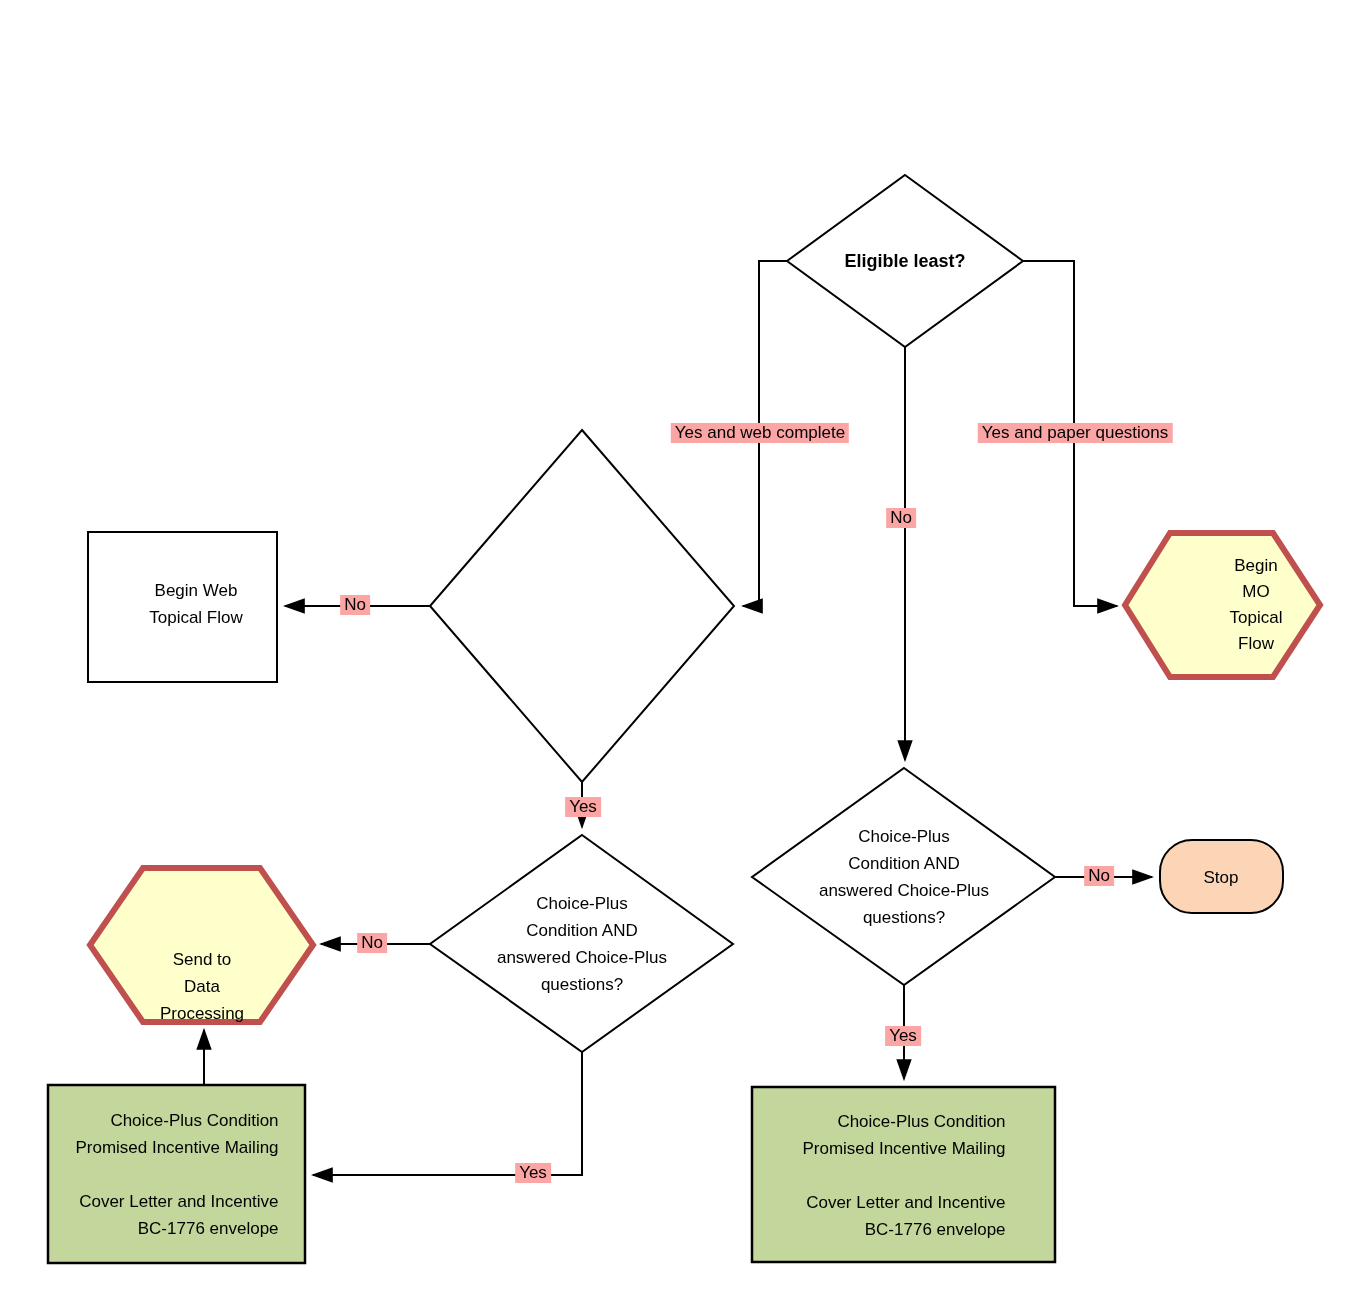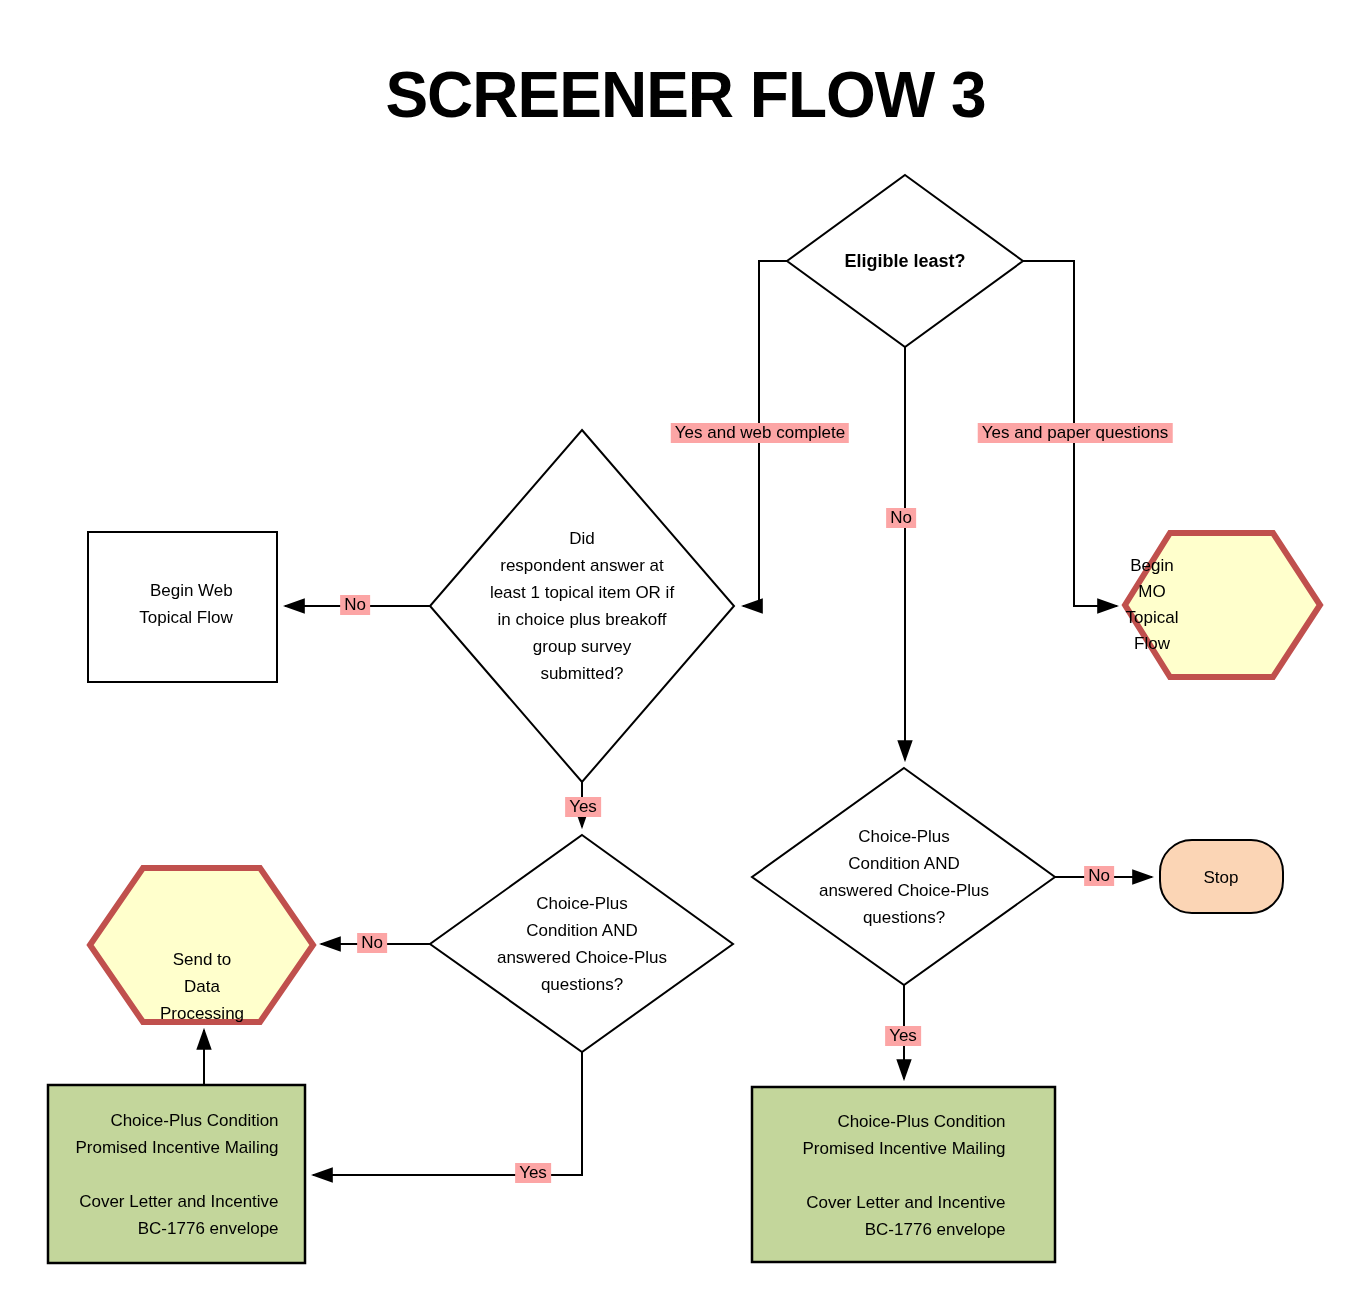--- a/index.html
+++ b/index.html
@@ -83,32 +83,25 @@
 
     <polygon points="1125,605 1170,533 1273,533 1320,605 1273,677 1170,677" fill="#FFFFCC" stroke="#C0504D" stroke-width="6"></polygon>
     <polygon points="90,945 143,868 260,868 313,945 260,1022 143,1022" fill="#FFFFCC" stroke="#C0504D" stroke-width="6"></polygon>
 
     <rect x="1160" y="840" width="123" height="73" rx="32" ry="32" fill="#FBD5B5" stroke="#000" stroke-width="2"></rect>
 
     <rect x="48" y="1085" width="257" height="178" fill="#C3D69B" stroke="#000" stroke-width="2.5"></rect>
     <rect x="752" y="1087" width="303" height="175" fill="#C3D69B" stroke="#000" stroke-width="2.5"></rect>
   </svg>
 
-  <div class="page-title">SCREENER FLOW 3</div>
 
   <div class="lbl bold-lbl" style="left:905px;top:261px;">Eligible least?</div>
-  <div class="lbl" style="left:582px;top:606px;">Did
-respondent answer at
-least 1 topical item OR if
-in choice plus breakoff
-group survey
-submitted?</div>
-  <div class="lbl" style="left:186px;top:604px;text-align:right;">Begin Web
+  <div class="lbl" style="left:196px;top:604px;">Begin Web
 Topical Flow</div>
-  <div class="lbl mo-lines" style="left:1152px;top:605px;">Begin
+  <div class="lbl mo-lines" style="left:1256px;top:605px;">Begin
 MO
 Topical
 Flow</div>
   <div class="lbl" style="left:904px;top:877px;">Choice-Plus
 Condition AND
 answered Choice-Plus
 questions?</div>
   <div class="lbl" style="left:582px;top:944px;">Choice-Plus
 Condition AND
 answered Choice-Plus

